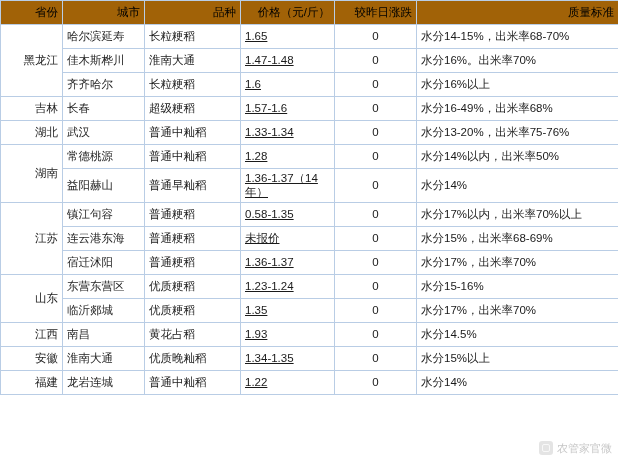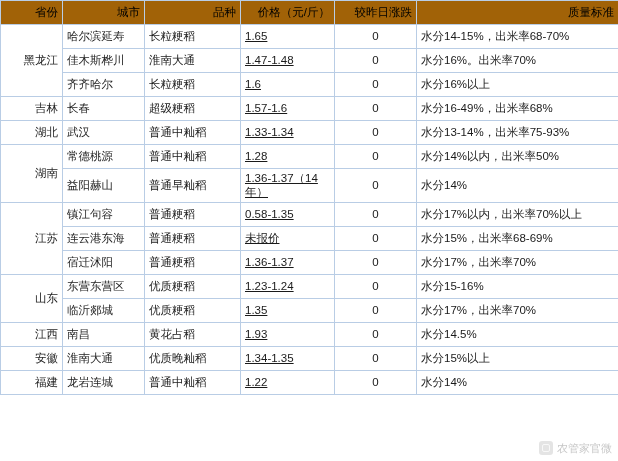--- a/index.html
+++ b/index.html
@@ -176,21 +176,21 @@
         <td class="change">0</td>
         <td class="quality">水分16-49%，出米率68%</td>
       </tr>
 
       <tr>
         <td class="prov">湖北</td>
         <td class="city">武汉</td>
         <td class="variety">普通中籼稻</td>
         <td class="price">1.33-1.34</td>
         <td class="change">0</td>
-        <td class="quality">水分13-14%，出米率75-93%</td>
+        <td class="quality">水分13-20%，出米率75-76%</td>
       </tr>
 
       <tr>
         <td class="prov" rowspan="2">湖南</td>
         <td class="city">常德桃源</td>
         <td class="variety">普通中籼稻</td>
         <td class="price">1.28</td>
         <td class="change">0</td>
         <td class="quality">水分14%以内，出米率50%</td>
       </tr>

